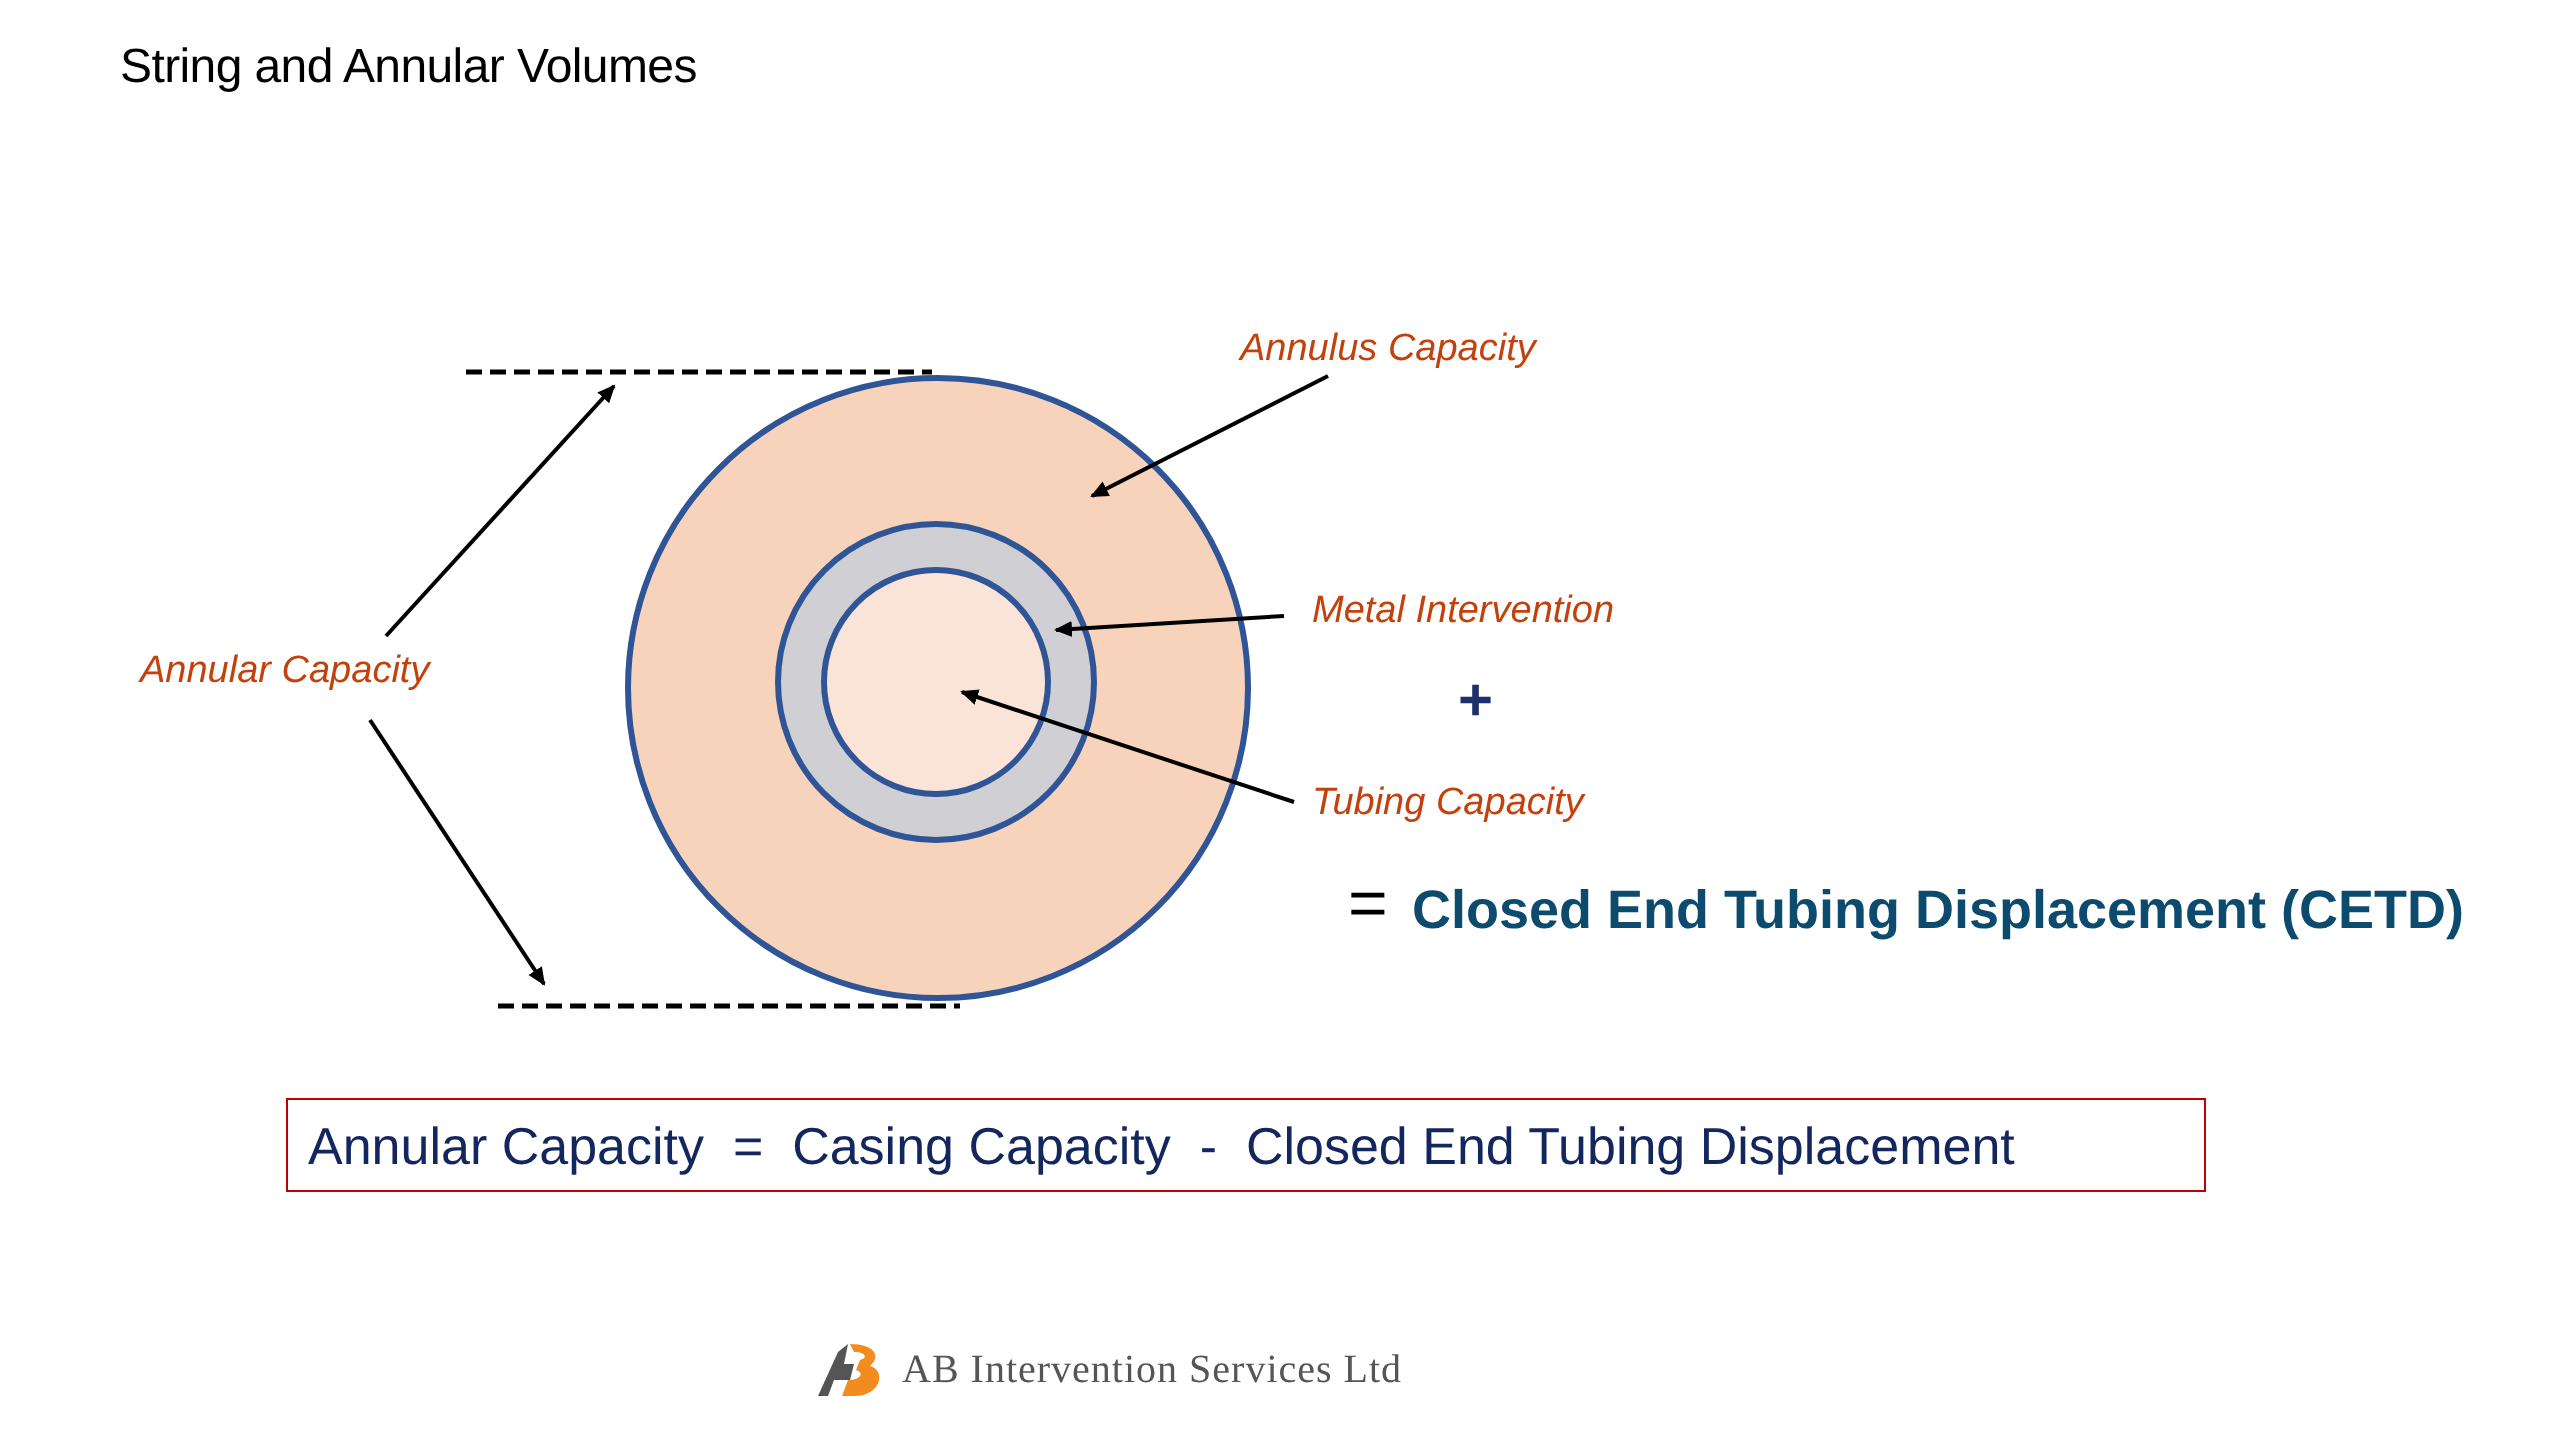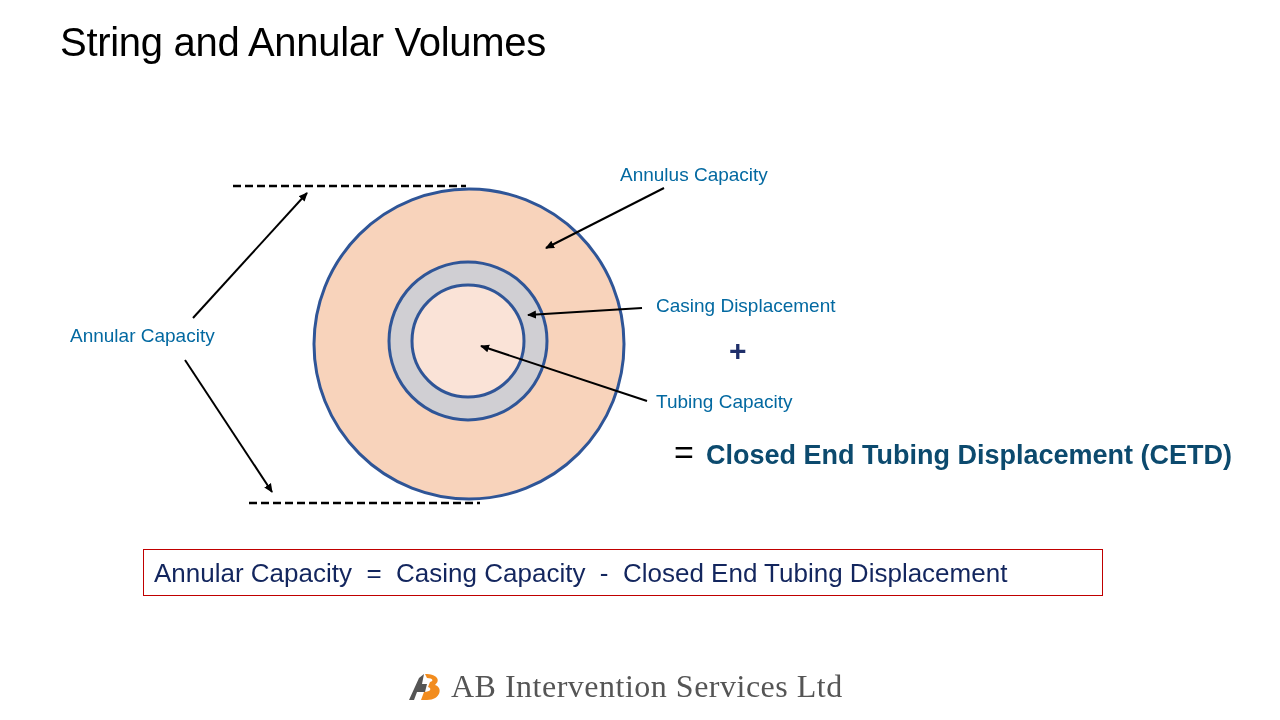--- a/index.html
+++ b/index.html
@@ -1,27 +1,27 @@
 <!DOCTYPE html>
 <html><head>
 <meta charset="utf-8">
 <style>
   html, body { margin: 0; padding: 0; }
   body { width: 1280px; height: 720px; background: #ffffff; position: relative; overflow: hidden;
          font-family: "Liberation Sans", "DejaVu Sans", sans-serif; }
-  .title { position: absolute; left: 60px; top: 20px; font-size: 40px; color: #000; letter-spacing: -0.3px; }
+  .title { position: absolute; left: 60px; top: 20px; font-size: 24px; color: #000; letter-spacing: -0.3px; }
   svg.diagram { position: absolute; left: 0; top: 0; }
-  .lbl { position: absolute; font-size: 19px; color: #0369a1; white-space: nowrap; }
+  .lbl { position: absolute; font-size: 19px; color: #c2410c; white-space: nowrap; font-style: italic; }
   .plus { position: absolute; left: 729px; top: 334px; font-size: 30px; font-weight: bold; color: #1f2f6a; }
   .eq { position: absolute; left: 674px; top: 433px; font-size: 34px; color: #000; }
   .cetd { position: absolute; left: 706px; top: 440px; font-size: 27px; font-weight: bold; color: #0c4a6e; white-space: nowrap; }
   .formula-box { position: absolute; left: 143px; top: 549px; width: 960px; height: 47px; border: 1px solid #c00000; box-sizing: border-box; }
   .formula { position: absolute; left: 10px; top: 8px; font-size: 26px; color: #13265e; white-space: pre; }
   .footer { position: absolute; left: 405px; top: 668px; display: flex; align-items: center; }
-  .footer-text { font-family: "Liberation Serif", "DejaVu Serif", serif; font-size: 32px; color: #555; margin-left: 6px; letter-spacing: 0.5px; }
+  .footer-text { font-family: "Liberation Serif", "DejaVu Serif", serif; font-size: 20px; color: #555; margin-left: 6px; letter-spacing: 0.5px; }
 </style>
 </head>
 <body>
 
 <div class="title">String and Annular Volumes</div>
 
 <svg class="diagram" width="1280" height="720">
   <defs>
     <marker id="ah" markerWidth="10" markerHeight="10" refX="8" refY="5" orient="auto" markerUnits="userSpaceOnUse">
       <path d="M0,1 L9,5 L0,9 Z" fill="#000"></path>
@@ -36,21 +36,21 @@
   <circle cx="468" cy="341" r="56" fill="#fae3d7" stroke="#2f5597" stroke-width="3"></circle>
 
   <line x1="664" y1="188" x2="546" y2="248" stroke="#000" stroke-width="2" marker-end="url(#ah)"></line>
   <line x1="642" y1="308" x2="528" y2="315" stroke="#000" stroke-width="2" marker-end="url(#ah)"></line>
   <line x1="647" y1="401" x2="481" y2="346" stroke="#000" stroke-width="2" marker-end="url(#ah)"></line>
   <line x1="193" y1="318" x2="307" y2="193" stroke="#000" stroke-width="2" marker-end="url(#ah)"></line>
   <line x1="185" y1="360" x2="272" y2="492" stroke="#000" stroke-width="2" marker-end="url(#ah)"></line>
 </svg>
 
 <div class="lbl" style="left:620px; top:164px;">Annulus Capacity</div>
-<div class="lbl" style="left:656px; top:295px;">Casing Displacement</div>
+<div class="lbl" style="left:656px; top:295px;">Metal Intervention</div>
 <div class="lbl" style="left:656px; top:391px;">Tubing Capacity</div>
 <div class="lbl" style="left:70px; top:325px;">Annular Capacity</div>
 
 <div class="plus">+</div>
 <div class="eq">=</div>
 <div class="cetd">Closed End Tubing Displacement (CETD)</div>
 
 <div class="formula-box">
   <div class="formula">Annular Capacity  =  Casing Capacity  -  Closed End Tubing Displacement</div>
 </div>

